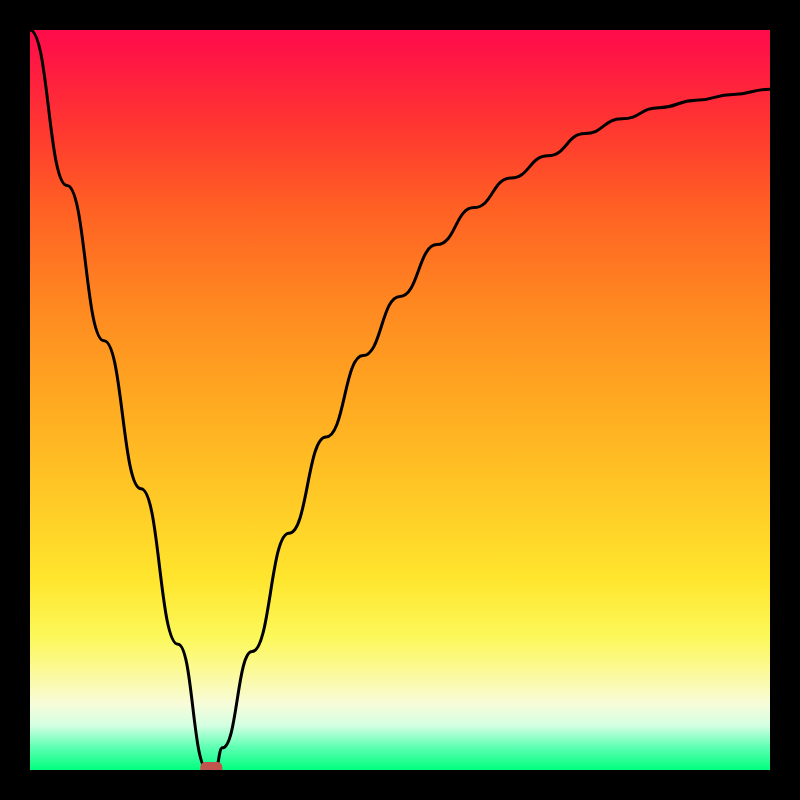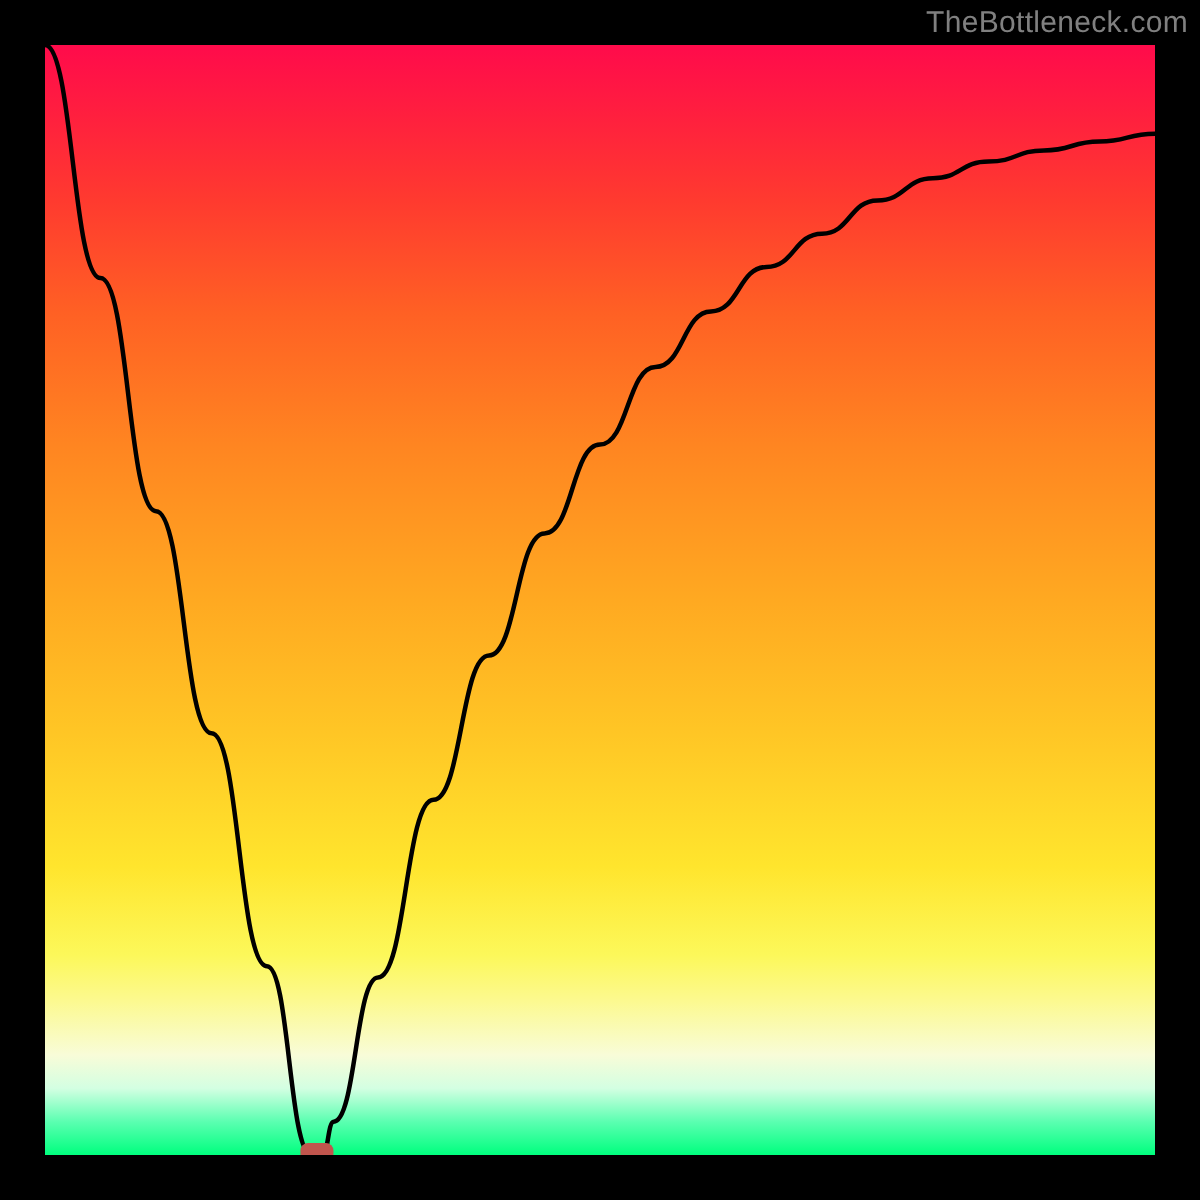--- a/index.html
+++ b/index.html
@@ -66,14 +66,13 @@
 
   <svg class="curve-svg" viewBox="0 0 740 740" preserveAspectRatio="none">
     <g>
       <path id="curve-path" fill="none" stroke="#000000" stroke-width="3" d="M 0.00 0.00 C 18.50 0.00 18.50 155.40 37.00 155.40 C 55.50 155.40 55.50 310.80 74.00 310.80 C 92.50 310.80 92.50 458.80 111.00 458.80 C 129.50 458.80 129.50 614.20 148.00 614.20 C 162.80 614.20 162.80 740.00 177.60 740.00 C 181.30 740.00 181.30 740.00 185.00 740.00 C 188.70 740.00 188.70 717.80 192.40 717.80 C 207.20 717.80 207.20 621.60 222.00 621.60 C 240.50 621.60 240.50 503.20 259.00 503.20 C 277.50 503.20 277.50 407.00 296.00 407.00 C 314.50 407.00 314.50 325.60 333.00 325.60 C 351.50 325.60 351.50 266.40 370.00 266.40 C 388.50 266.40 388.50 214.60 407.00 214.60 C 425.50 214.60 425.50 177.60 444.00 177.60 C 462.50 177.60 462.50 148.00 481.00 148.00 C 499.50 148.00 499.50 125.80 518.00 125.80 C 536.50 125.80 536.50 103.60 555.00 103.60 C 573.50 103.60 573.50 88.80 592.00 88.80 C 610.50 88.80 610.50 77.70 629.00 77.70 C 647.50 77.70 647.50 70.30 666.00 70.30 C 684.50 70.30 684.50 64.38 703.00 64.38 C 721.50 64.38 721.50 59.20 740.00 59.20 "></path>
     </g>
     <g>
       <rect id="marker-rect" rx="5" ry="5" width="22" height="12" x="170.3" y="732.0" fill="#c1554d"></rect>
     </g>
   </svg>
 
-  <div class="watermark">TheBottleneck.com</div>
 </div>
 
 </body></html>

